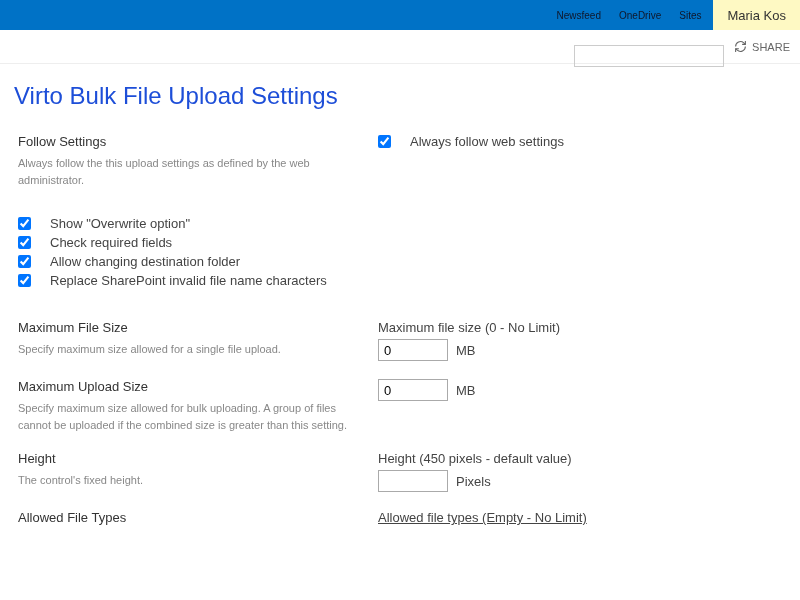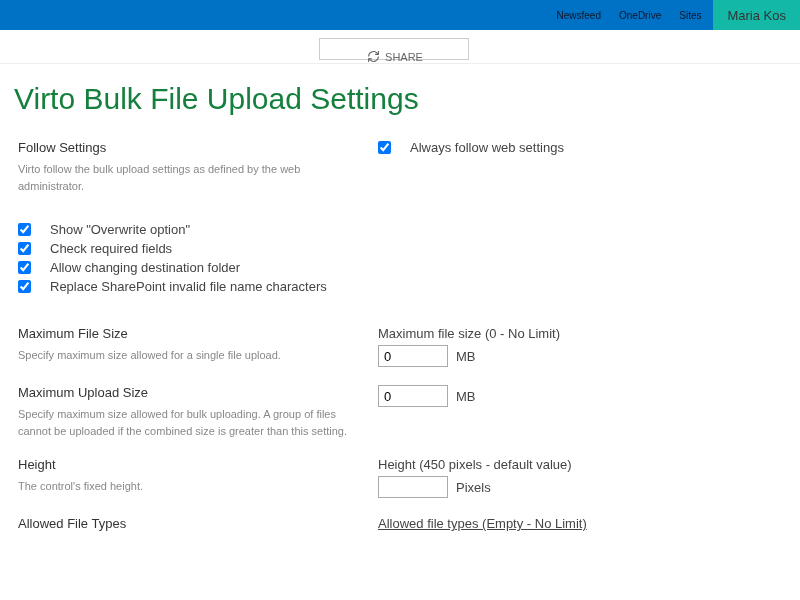--- a/index.html
+++ b/index.html
@@ -24,37 +24,36 @@
       display: flex;
       gap: 18px;
       margin-right: 12px;
     }
     .topbar-link {
       color: #0f172a;
       font-size: 10px;
       cursor: pointer;
     }
     .user-box {
-      background: #14b8a6;
+      background: #fef9c3;
       color: #333;
       padding: 0 14px;
       height: 30px;
       display: flex;
       align-items: center;
       font-size: 13px;
     }
     .subbar {
       height: 34px;
       display: flex;
       justify-content: flex-end;
       align-items: center;
       padding-right: 10px;
       border-bottom: 1px solid #eee;
       gap: 8px;
-      flex-direction: column;
     }
     .share-btn {
       display: flex;
       align-items: center;
       gap: 5px;
       font-size: 11px;
       color: #666;
       cursor: pointer;
     }
     .refresh-icon {
@@ -67,23 +66,23 @@
       width: 150px;
       padding: 0 6px;
       font-size: 12px;
       color: #999;
       display: flex;
       align-items: center;
       margin-bottom: -18px;
       margin-right: 2px;
     }
     .page-title {
-      font-size: 30px;
+      font-size: 24px;
       font-weight: 300;
-      color: #15803d;
+      color: #1d4ed8;
       padding: 18px 14px 24px 14px;
     }
     .settings-body {
       padding: 0 18px;
     }
     .row {
       display: flex;
       margin-bottom: 28px;
     }
     .row.tight { margin-bottom: 18px; }
@@ -164,21 +163,21 @@
   </div>
 </div>
 
 <h1 class="page-title">Virto Bulk File Upload Settings</h1>
 
 <div class="settings-body">
 
   <div class="row">
     <div class="left">
       <div class="section-title">Follow Settings</div>
-      <div class="section-desc">Virto follow the bulk upload settings as defined by the web administrator.</div>
+      <div class="section-desc">Always follow the this upload settings as defined by the web administrator.</div>
     </div>
     <div class="right">
       <label class="cb-row">
         <input type="checkbox" checked="" style="">
         <span>Always follow web settings</span>
       </label>
     </div>
   </div>
 
   <div class="row">

